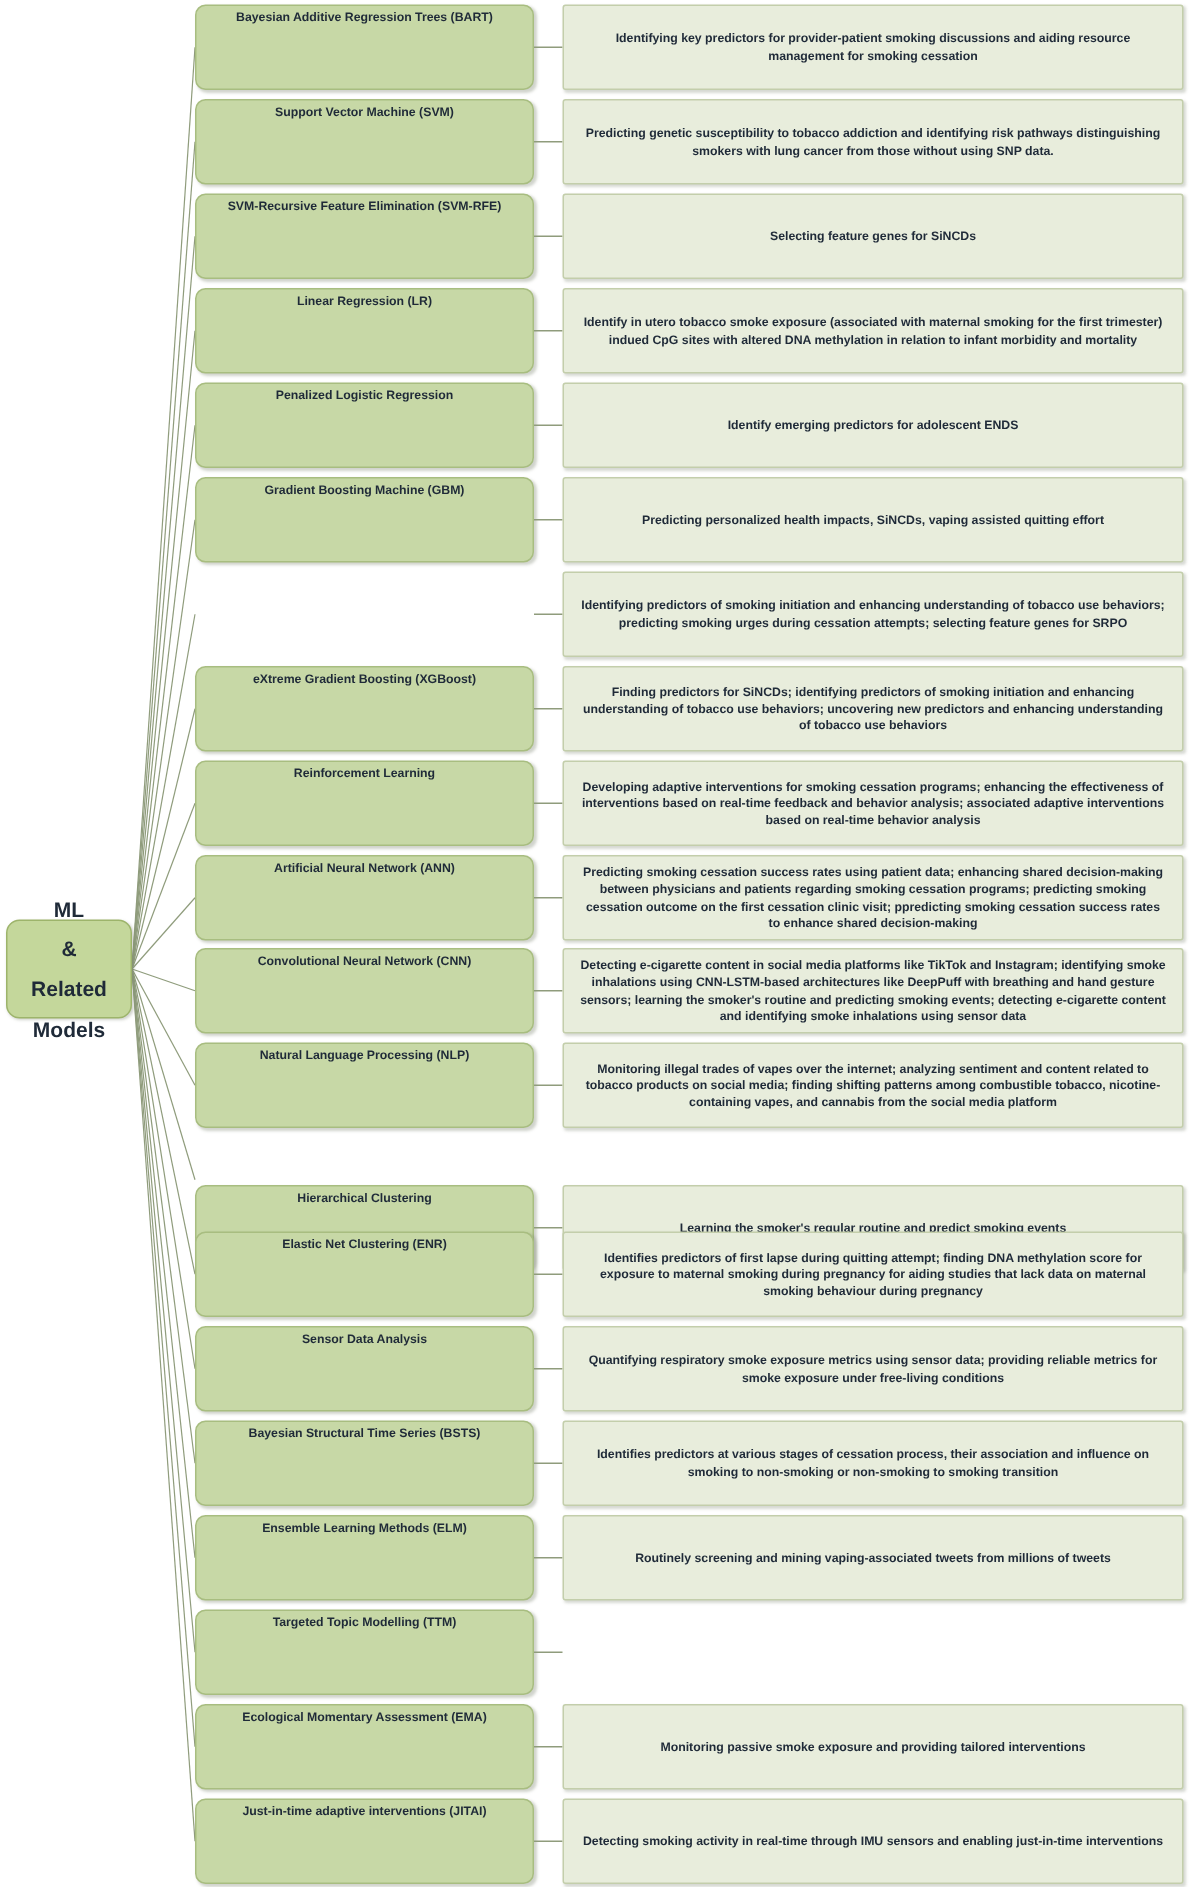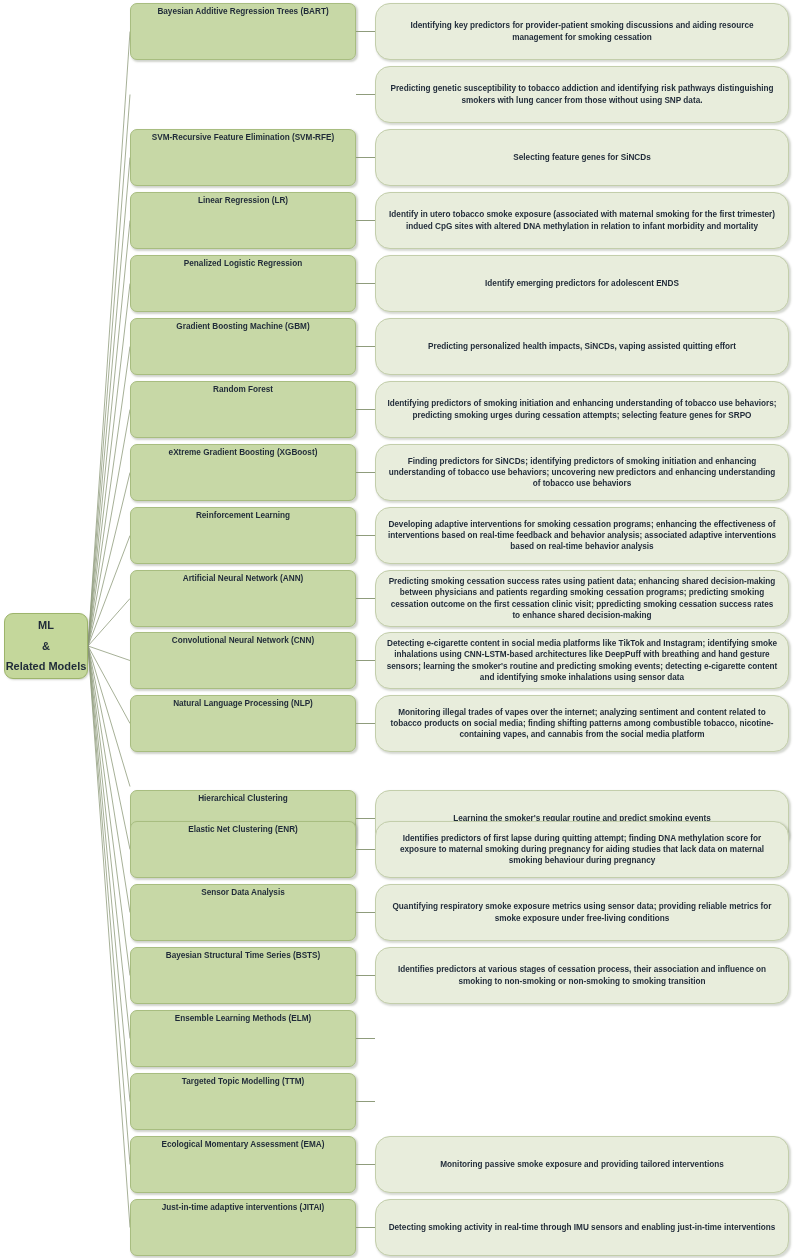--- a/index.html
+++ b/index.html
@@ -35,21 +35,21 @@
     height: 66px;
     background: #c4d79b;
     border: 1px solid #9db46b;
     border-radius: 9px;
     box-sizing: border-box;
     display: flex;
     flex-direction: column;
     align-items: center;
     justify-content: center;
     color: #1f2a38;
-    font-size: 11px;
+    font-size: 14px;
     font-weight: bold;
     line-height: 1.9;
     text-align: center;
     box-shadow: 1px 1px 2px rgba(120,130,110,0.35);
   }
   .root-line { display: block; }
 
   .row {
     position: absolute;
     left: 0;
@@ -78,21 +78,21 @@
     box-shadow: 1.5px 1.5px 2px rgba(120,130,110,0.35);
   }
   .desc-box {
     position: absolute;
     left: 375px;
     top: 0;
     width: 414px;
     height: 57px;
     background: #e8eddc;
     border: 1px solid #c3ceab;
-    border-radius: 15px;
+    border-radius: 2px;
     box-sizing: border-box;
     display: flex;
     align-items: center;
     justify-content: center;
     padding: 2px 10px;
     text-align: center;
     color: #1f2a38;
     font-size: 8.2px;
     font-weight: bold;
     line-height: 1.38;
@@ -145,20 +145,23 @@
       <div class="row" style="top: 3px;">
         <div class="model-box">
           <span>Bayesian Additive Regression Trees (BART)</span>
         </div>
         <div class="mid-connector"></div>
         <div class="desc-box">
           <span>Identifying key predictors for provider-patient smoking discussions and aiding resource management for smoking cessation</span>
         </div>
       </div>
       <div class="row" style="top: 66px;">
+        <div class="model-box">
+          <span>Support Vector Machine (SVM)</span>
+        </div>
         <div class="mid-connector"></div>
         <div class="desc-box">
           <span>Predicting genetic susceptibility to tobacco addiction and identifying risk pathways distinguishing smokers with lung cancer from those without using SNP data.</span>
         </div>
       </div>
       <div class="row" style="top: 129px; padding-left: 25px;">
         <div class="model-box">
           <span>SVM-Recursive Feature Elimination (SVM-RFE)</span>
         </div>
         <div class="mid-connector"></div>
@@ -187,23 +190,20 @@
       <div class="row" style="top: 318px;">
         <div class="model-box">
           <span>Gradient Boosting Machine (GBM)</span>
         </div>
         <div class="mid-connector"></div>
         <div class="desc-box">
           <span>Predicting personalized health impacts, SiNCDs, vaping assisted quitting effort</span>
         </div>
       </div>
       <div class="row" style="top: 381px;">
-        <div class="model-box">
-          <span>Random Forest</span>
-        </div>
         <div class="mid-connector"></div>
         <div class="desc-box">
           <span>Identifying predictors of smoking initiation and enhancing understanding of tobacco use behaviors; predicting smoking urges during cessation attempts; selecting feature genes for SRPO</span>
         </div>
       </div>
       <div class="row" style="top: 444px;">
         <div class="model-box">
           <span>eXtreme Gradient Boosting (XGBoost)</span>
         </div>
         <div class="mid-connector"></div>
@@ -281,20 +281,23 @@
         <div class="mid-connector"></div>
         <div class="desc-box">
           <span>Identifies predictors at various stages of cessation process, their association and influence on smoking to non-smoking or non-smoking to smoking transition</span>
         </div>
       </div>
       <div class="row" style="top: 1010px;">
         <div class="model-box">
           <span>Ensemble Learning Methods (ELM)</span>
         </div>
         <div class="mid-connector"></div>
+        <div class="desc-box">
+          <span>Routinely screening and mining vaping-associated tweets from millions of tweets</span>
+        </div>
       </div>
       <div class="row" style="top: 1073px;">
         <div class="model-box">
           <span>Targeted Topic Modelling (TTM)</span>
         </div>
         <div class="mid-connector"></div>
       </div>
       <div class="row" style="top: 1136px;">
         <div class="model-box">
           <span>Ecological Momentary Assessment (EMA)</span>

